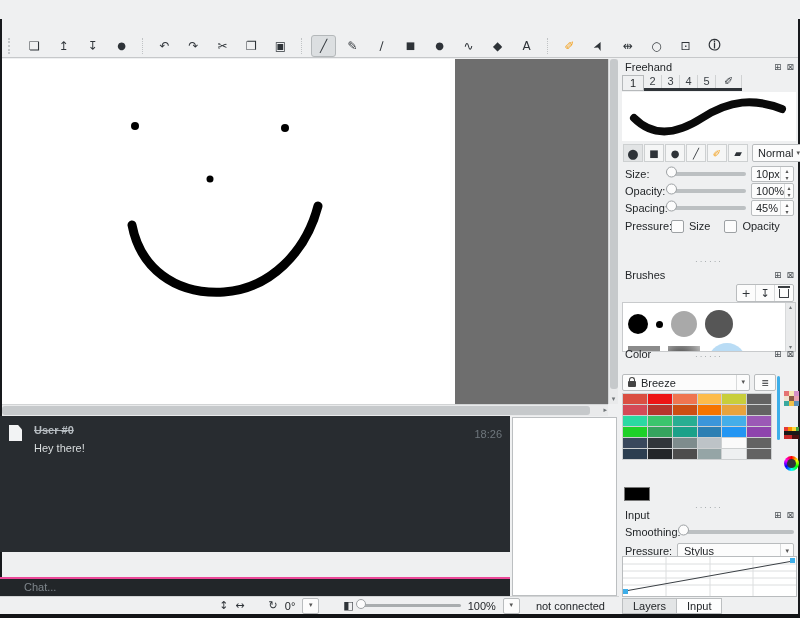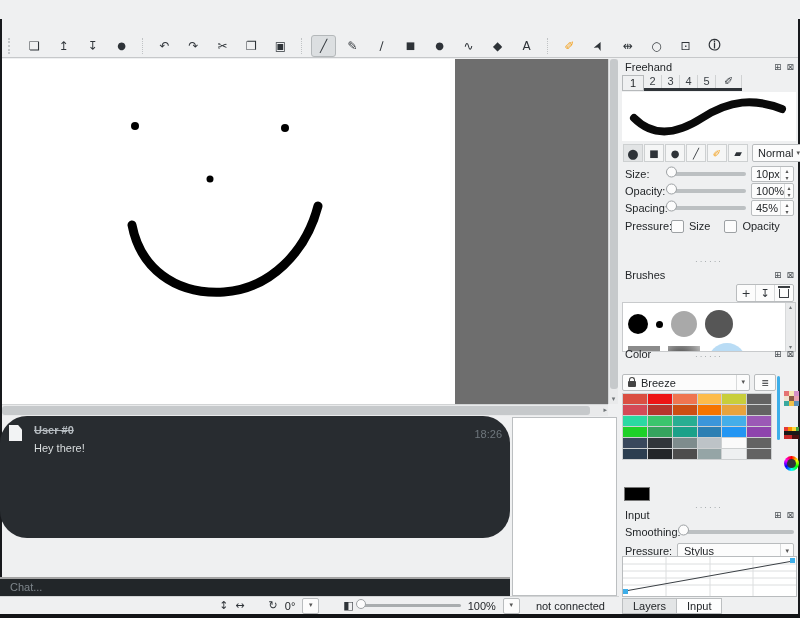--- a/index.html
+++ b/index.html
@@ -41,28 +41,28 @@
   .canvas-view{position:absolute;left:2px;top:59px;width:606px;height:345px;background:#6e6e6e;overflow:hidden;}
   .canvas-white{position:absolute;left:0;top:0;width:453px;height:345px;background:#ffffff;}
   .vscroll{position:absolute;left:608px;top:59px;width:10px;height:345px;background:#e9eaeb;border-left:1px solid #d2d4d5;box-sizing:border-box;}
   .vscroll .thumb{position:absolute;left:1px;top:0;width:8px;height:330px;background:#c6c9cb;border-radius:3px;}
   .vscroll .arr{position:absolute;left:0;bottom:1px;width:9px;text-align:center;font-size:7px;color:#6f7477;}
   .hscroll{position:absolute;left:2px;top:404px;width:606px;height:12px;background:#e9eaeb;border-top:1px solid #d2d4d5;box-sizing:border-box;}
   .hscroll .thumb{position:absolute;left:0;top:1px;height:9px;width:588px;background:#c6c9cb;border-radius:3px;}
   .hscroll .arr{position:absolute;right:1px;top:2px;font-size:7px;color:#6f7477;}
 
   
-  .chatarea{position:absolute;left:0;top:416px;width:510px;height:122px;background:#282c30;border-radius:27px;}
+  .chatarea{position:absolute;left:0;top:416px;width:510px;height:136px;background:#282c30;}
   .chat-avatar{position:absolute;left:9px;top:9px;width:13px;height:16px;background:#f2f3f4;
                clip-path:polygon(0 0,70% 0,100% 28%,100% 100%,0 100%);}
   .chat-username{position:absolute;left:34px;top:8px;font-weight:bold;color:#b6bcc1;text-decoration:line-through;}
   .chat-time{position:absolute;right:8px;top:12px;color:#6f777d;}
   .chat-text{position:absolute;left:34px;top:26px;color:#dadedf;}
   .chat-input{position:absolute;left:0;top:577px;width:510px;height:19px;background:#222629;
-              border-top:2px solid #a3a3a3;box-sizing:border-box;color:#7f868c;line-height:16px;padding-left:10px;}
+              border-top:2px solid #ec4899;box-sizing:border-box;color:#7f868c;line-height:16px;padding-left:24px;}
   .userlist{position:absolute;left:512px;top:417px;width:105px;height:179px;background:#fff;border:1px solid #bcbfc1;box-sizing:border-box;}
 
   
   .statusbar{position:absolute;left:0;top:596px;width:619px;height:18px;background:#eff0f1;border-top:1px solid #d2d4d5;
              box-sizing:border-box;display:flex;align-items:center;justify-content:flex-end;padding-right:14px;gap:7px;}
   .sb-ico{color:#2e3338;font-size:11px;}
   .sb-btn{width:15px;height:14px;border:1px solid #b9bcbe;background:#fcfcfc;border-radius:2px;
           font-size:7px;color:#555;display:flex;align-items:center;justify-content:center;}
   .sb-gap{width:10px;}
   .zoom-slider{width:100px;height:14px;display:flex;align-items:center;position:relative;}

